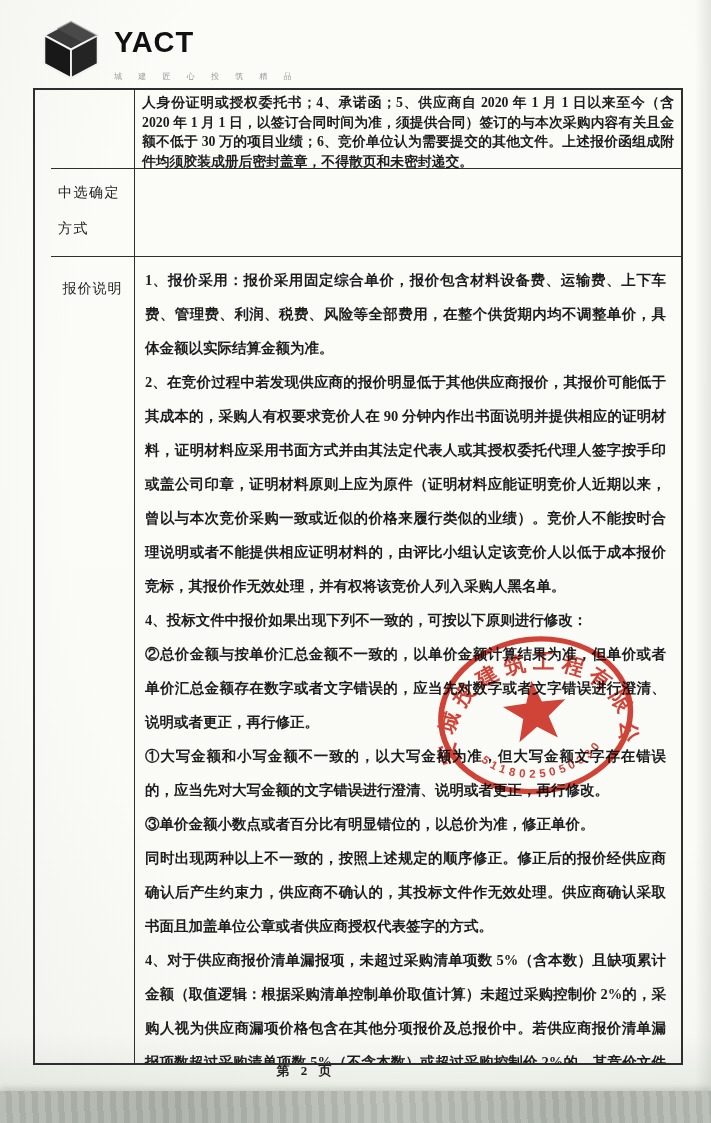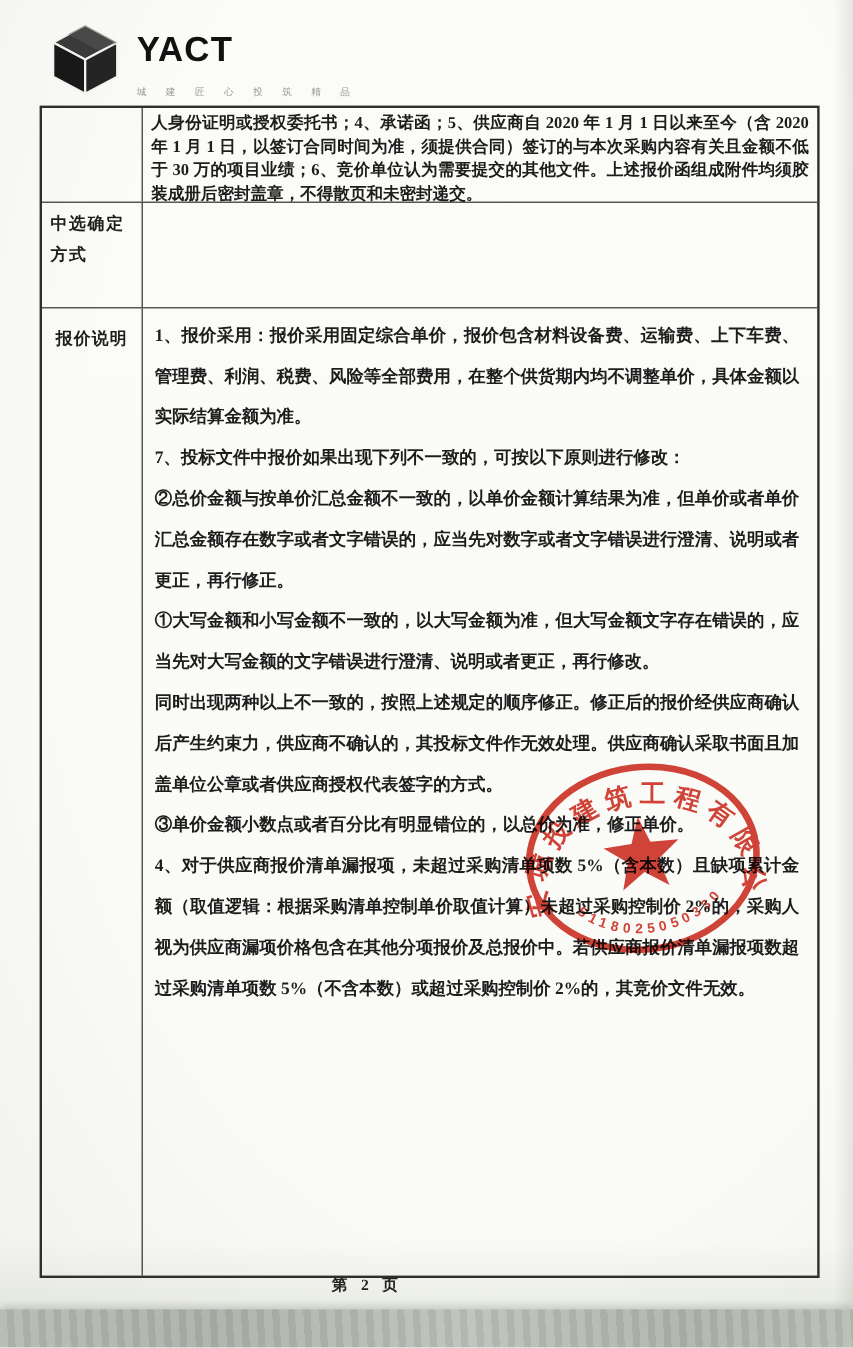--- a/index.html
+++ b/index.html
@@ -46,26 +46,26 @@
     font-size:8px;color:#999;letter-spacing:7px;
   }
 
   
   .doc-table{
     position:absolute;left:33px;top:88px;width:650px;
     border:2px solid #2e2e2e;
     box-sizing:border-box;
     color:#1d1d1d;
   }
-  .t-row{display:flex;border-bottom:1.5px solid #2e2e2e;}
+  .t-row{display:flex;border-bottom:1.5px solid #2e2e2e;margin-left:16px;}
   .t-row:last-child{border-bottom:none;}
   .cell-label{
     width:84px;flex:0 0 84px;border-right:1.5px solid #2e2e2e;
     box-sizing:border-box;
-    font-weight:bold;font-size:14px;letter-spacing:1.5px;line-height:26px;
+    font-weight:normal;font-size:14px;letter-spacing:1.5px;line-height:36px;
     padding:6px 3px 0 7px;
   }
   .cell-label.centered{text-align:center;padding:14px 2px 0 2px;letter-spacing:1px;}
   .cell-body{flex:1;box-sizing:border-box;}
   .tight{
     font-weight:bold;font-size:13.8px;line-height:19.5px;
     padding:3px 7px 2px 7px;text-align:justify;
   }
   .tight p{margin:0;}
   .indent2{text-indent:2em;}
@@ -122,25 +122,26 @@
     </div>
 
     <div class="t-row row2">
       <div class="cell-label">中选确定方式</div>
     </div>
 
     <div class="t-row row3">
       <div class="cell-label centered">报价说明</div>
       <div class="cell-body loose">
         <p>1、报价采用：报价采用固定综合单价，报价包含材料设备费、运输费、上下车费、管理费、利润、税费、风险等全部费用，在整个供货期内均不调整单价，具体金额以实际结算金额为准。</p>
-        <p>7、投标文件中报价如果出现下列不一致的，可按以下原则进行修改：</p>
+        <p>2、在竞价过程中若发现供应商的报价明显低于其他供应商报价，其报价可能低于其成本的，采购人有权要求竞价人在 90 分钟内作出书面说明并提供相应的证明材料，证明材料应采用书面方式并由其法定代表人或其授权委托代理人签字按手印或盖公司印章，证明材料原则上应为原件（证明材料应能证明竞价人近期以来，曾以与本次竞价采购一致或近似的价格来履行类似的业绩）。竞价人不能按时合理说明或者不能提供相应证明材料的，由评比小组认定该竞价人以低于成本报价竞标，其报价作无效处理，并有权将该竞价人列入采购人黑名单。</p>
+        <p>4、投标文件中报价如果出现下列不一致的，可按以下原则进行修改：</p>
         <p>②总价金额与按单价汇总金额不一致的，以单价金额计算结果为准，但单价或者单价汇总金额存在数字或者文字错误的，应当先对数字或者文字错误进行澄清、说明或者更正，再行修正。</p>
         <p>①大写金额和小写金额不一致的，以大写金额为准，但大写金额文字存在错误的，应当先对大写金额的文字错误进行澄清、说明或者更正，再行修改。</p>
+        <p>③单价金额小数点或者百分比有明显错位的，以总价为准，修正单价。</p>
         <p>同时出现两种以上不一致的，按照上述规定的顺序修正。修正后的报价经供应商确认后产生约束力，供应商不确认的，其投标文件作无效处理。供应商确认采取书面且加盖单位公章或者供应商授权代表签字的方式。</p>
-        <p>③单价金额小数点或者百分比有明显错位的，以总价为准，修正单价。</p>
         <p>4、对于供应商报价清单漏报项，未超过采购清单项数 5%（含本数）且缺项累计金额（取值逻辑：根据采购清单控制单价取值计算）未超过采购控制价 2%的，采购人视为供应商漏项价格包含在其他分项报价及总报价中。若供应商报价清单漏报项数超过采购清单项数 5%（不含本数）或超过采购控制价 2%的，其竞价文件无效。</p>
       </div>
     </div>
 
   </div>
 
   <svg class="stamp" viewBox="0 0 238 180">
     <ellipse cx="117" cy="87" rx="95" ry="76" fill="none" stroke="#ce2a1d" stroke-width="5.5"></ellipse>
     <polygon fill="#ce2a1d" points="117,52 124.9,74.1 148.4,74.8 129.8,89.2 136.4,111.7 117,98.5 97.6,111.7 104.2,89.2 85.6,74.8 109.1,74.1"></polygon>
     <defs>

